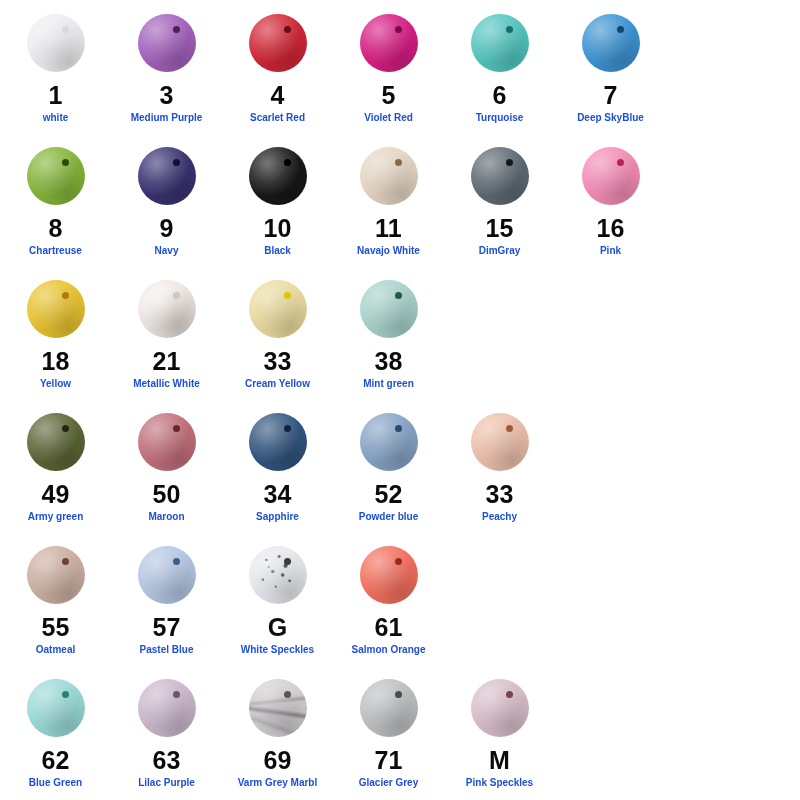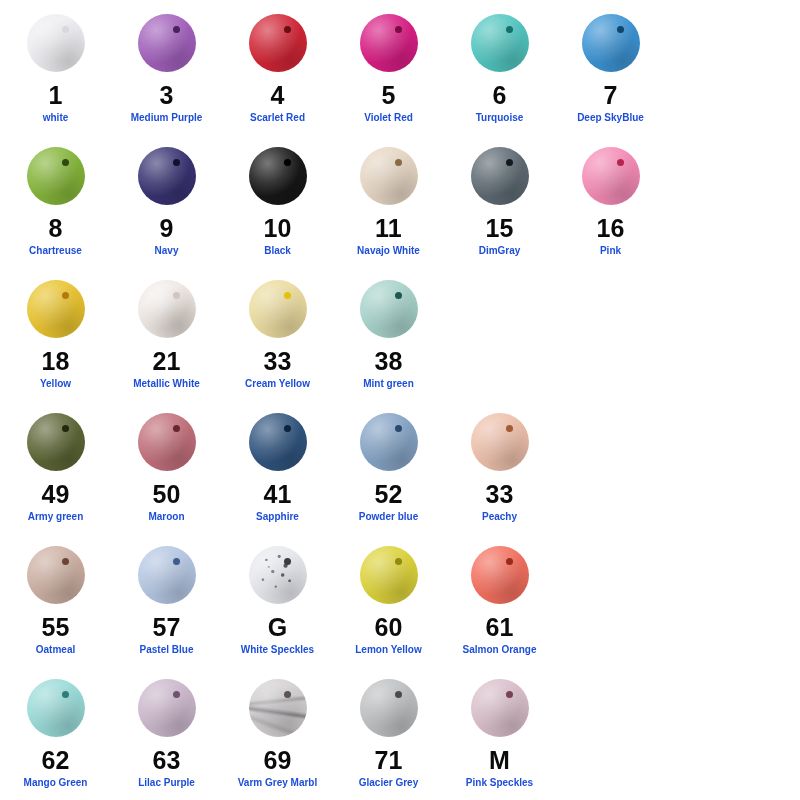--- a/index.html
+++ b/index.html
@@ -324,21 +324,21 @@
         <div class="code">50</div>
         <div class="name">Maroon</div>
       </div>
       <div class="cell">
         <div class="bead-wrap">
           <div class="bead" style="background: rgb(49, 85, 127);">
             <div class="shade"></div>
             <div class="hole" style="background: rgb(13, 35, 64);"></div>
           </div>
         </div>
-        <div class="code">41</div>
+        <div class="code">34</div>
         <div class="name">Sapphire</div>
       </div>
       <div class="cell">
         <div class="bead-wrap">
           <div class="bead" style="background: rgb(134, 164, 198);">
             <div class="shade"></div>
             <div class="hole" style="background: rgb(43, 74, 112);"></div>
           </div>
         </div>
         <div class="code">52</div>
@@ -382,49 +382,39 @@
             <div class="speck"></div>
             <div class="shade"></div>
             <div class="hole" style="background: rgb(58, 58, 68);"></div>
           </div>
         </div>
         <div class="code">G</div>
         <div class="name">White Speckles</div>
       </div>
       <div class="cell">
         <div class="bead-wrap">
-          <div class="bead" style="background: rgb(221, 211, 60);">
-            <div class="shade"></div>
-            <div class="hole" style="background: rgb(142, 138, 18);"></div>
-          </div>
-        </div>
-        <div class="code">60</div>
-        <div class="name">Lemon Yellow</div>
-      </div>
-      <div class="cell">
-        <div class="bead-wrap">
           <div class="bead" style="background: rgb(244, 112, 95);">
             <div class="shade"></div>
             <div class="hole" style="background: rgb(156, 42, 28);"></div>
           </div>
         </div>
         <div class="code">61</div>
         <div class="name">Salmon Orange</div>
       </div>
     </div>
     <div class="row">
       <div class="cell">
         <div class="bead-wrap">
           <div class="bead" style="background: rgb(154, 219, 216);">
             <div class="shade"></div>
             <div class="hole" style="background: rgb(47, 125, 122);"></div>
           </div>
         </div>
         <div class="code">62</div>
-        <div class="name">Mango Green</div>
+        <div class="name">Blue Green</div>
       </div>
       <div class="cell">
         <div class="bead-wrap">
           <div class="bead" style="background: rgb(204, 184, 205);">
             <div class="shade"></div>
             <div class="hole" style="background: rgb(111, 83, 112);"></div>
           </div>
         </div>
         <div class="code">63</div>
         <div class="name">Lilac Purple</div>

